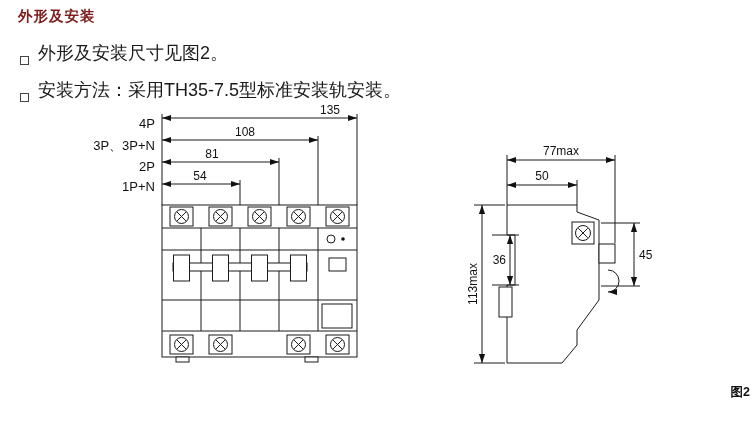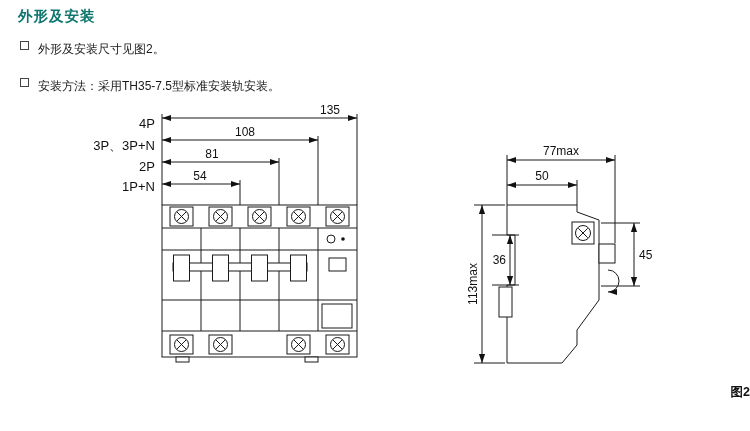--- a/index.html
+++ b/index.html
@@ -4,25 +4,25 @@
 <style>
   * { box-sizing: border-box; }
   html, body { margin: 0; padding: 0; }
   body {
     width: 750px; height: 431px; background: #ffffff;
     font-family: "Liberation Sans", "DejaVu Sans", sans-serif;
   }
   .page { position: relative; width: 750px; height: 431px; background: #fff; overflow: hidden; }
   .title {
     position: absolute; left: 18px; top: 7px;
-    font-size: 14.5px; font-weight: bold; color: #0f766e; letter-spacing: 1px;
+    font-size: 14.5px; font-weight: bold; color: #7f1d1d; letter-spacing: 1px;
   }
   .bullet {
-    position: absolute; left: 20px; display: flex; align-items: flex-start;
-    font-size: 12px; color: #1a1a1a;
+    position: absolute; left: 20px; display: flex; align-items: flex-end;
+    font-size: 18px; color: #1a1a1a;
   }
   .bullet .chk {
     width: 9px; height: 9px; border: 1px solid #444; background: #fff;
     margin-right: 9px; flex: 0 0 auto;
   }
   .b1 { top: 41px; }
   .b2 { top: 78px; }
   .figure-svg { position: absolute; left: 0; top: 95px; }
   .caption {
     position: absolute; top: 384px; left: 0; width: 750px; text-align: right;

